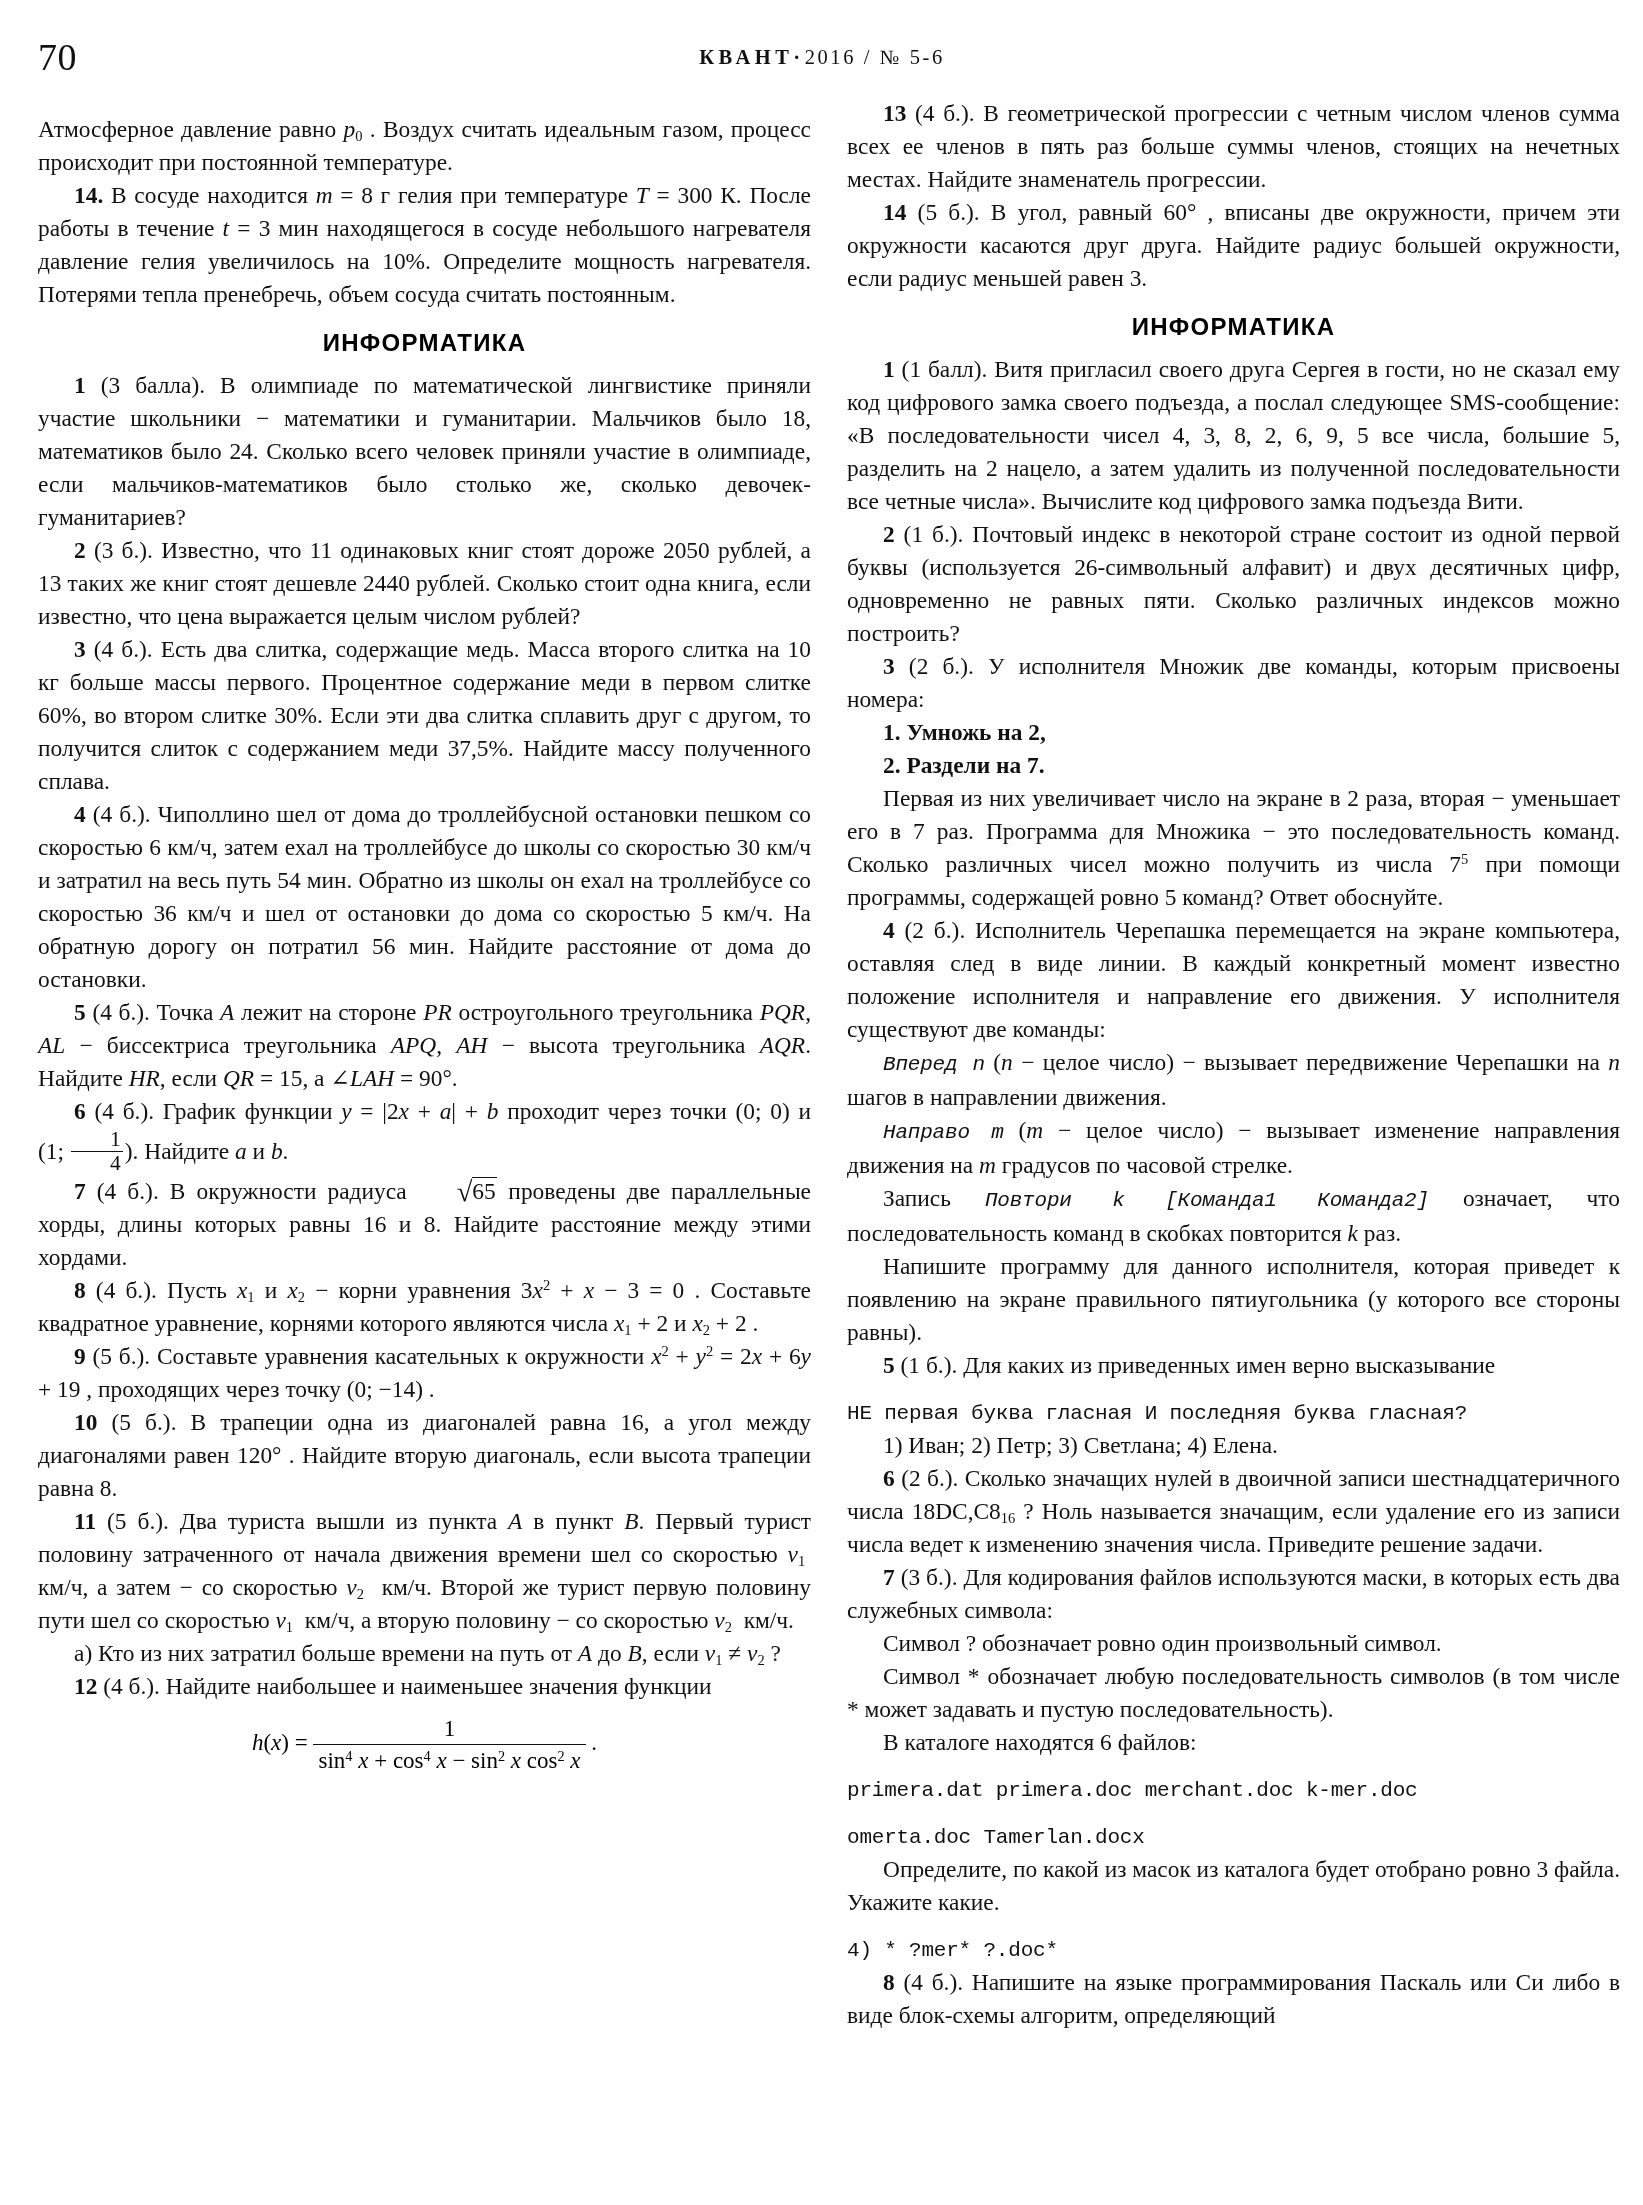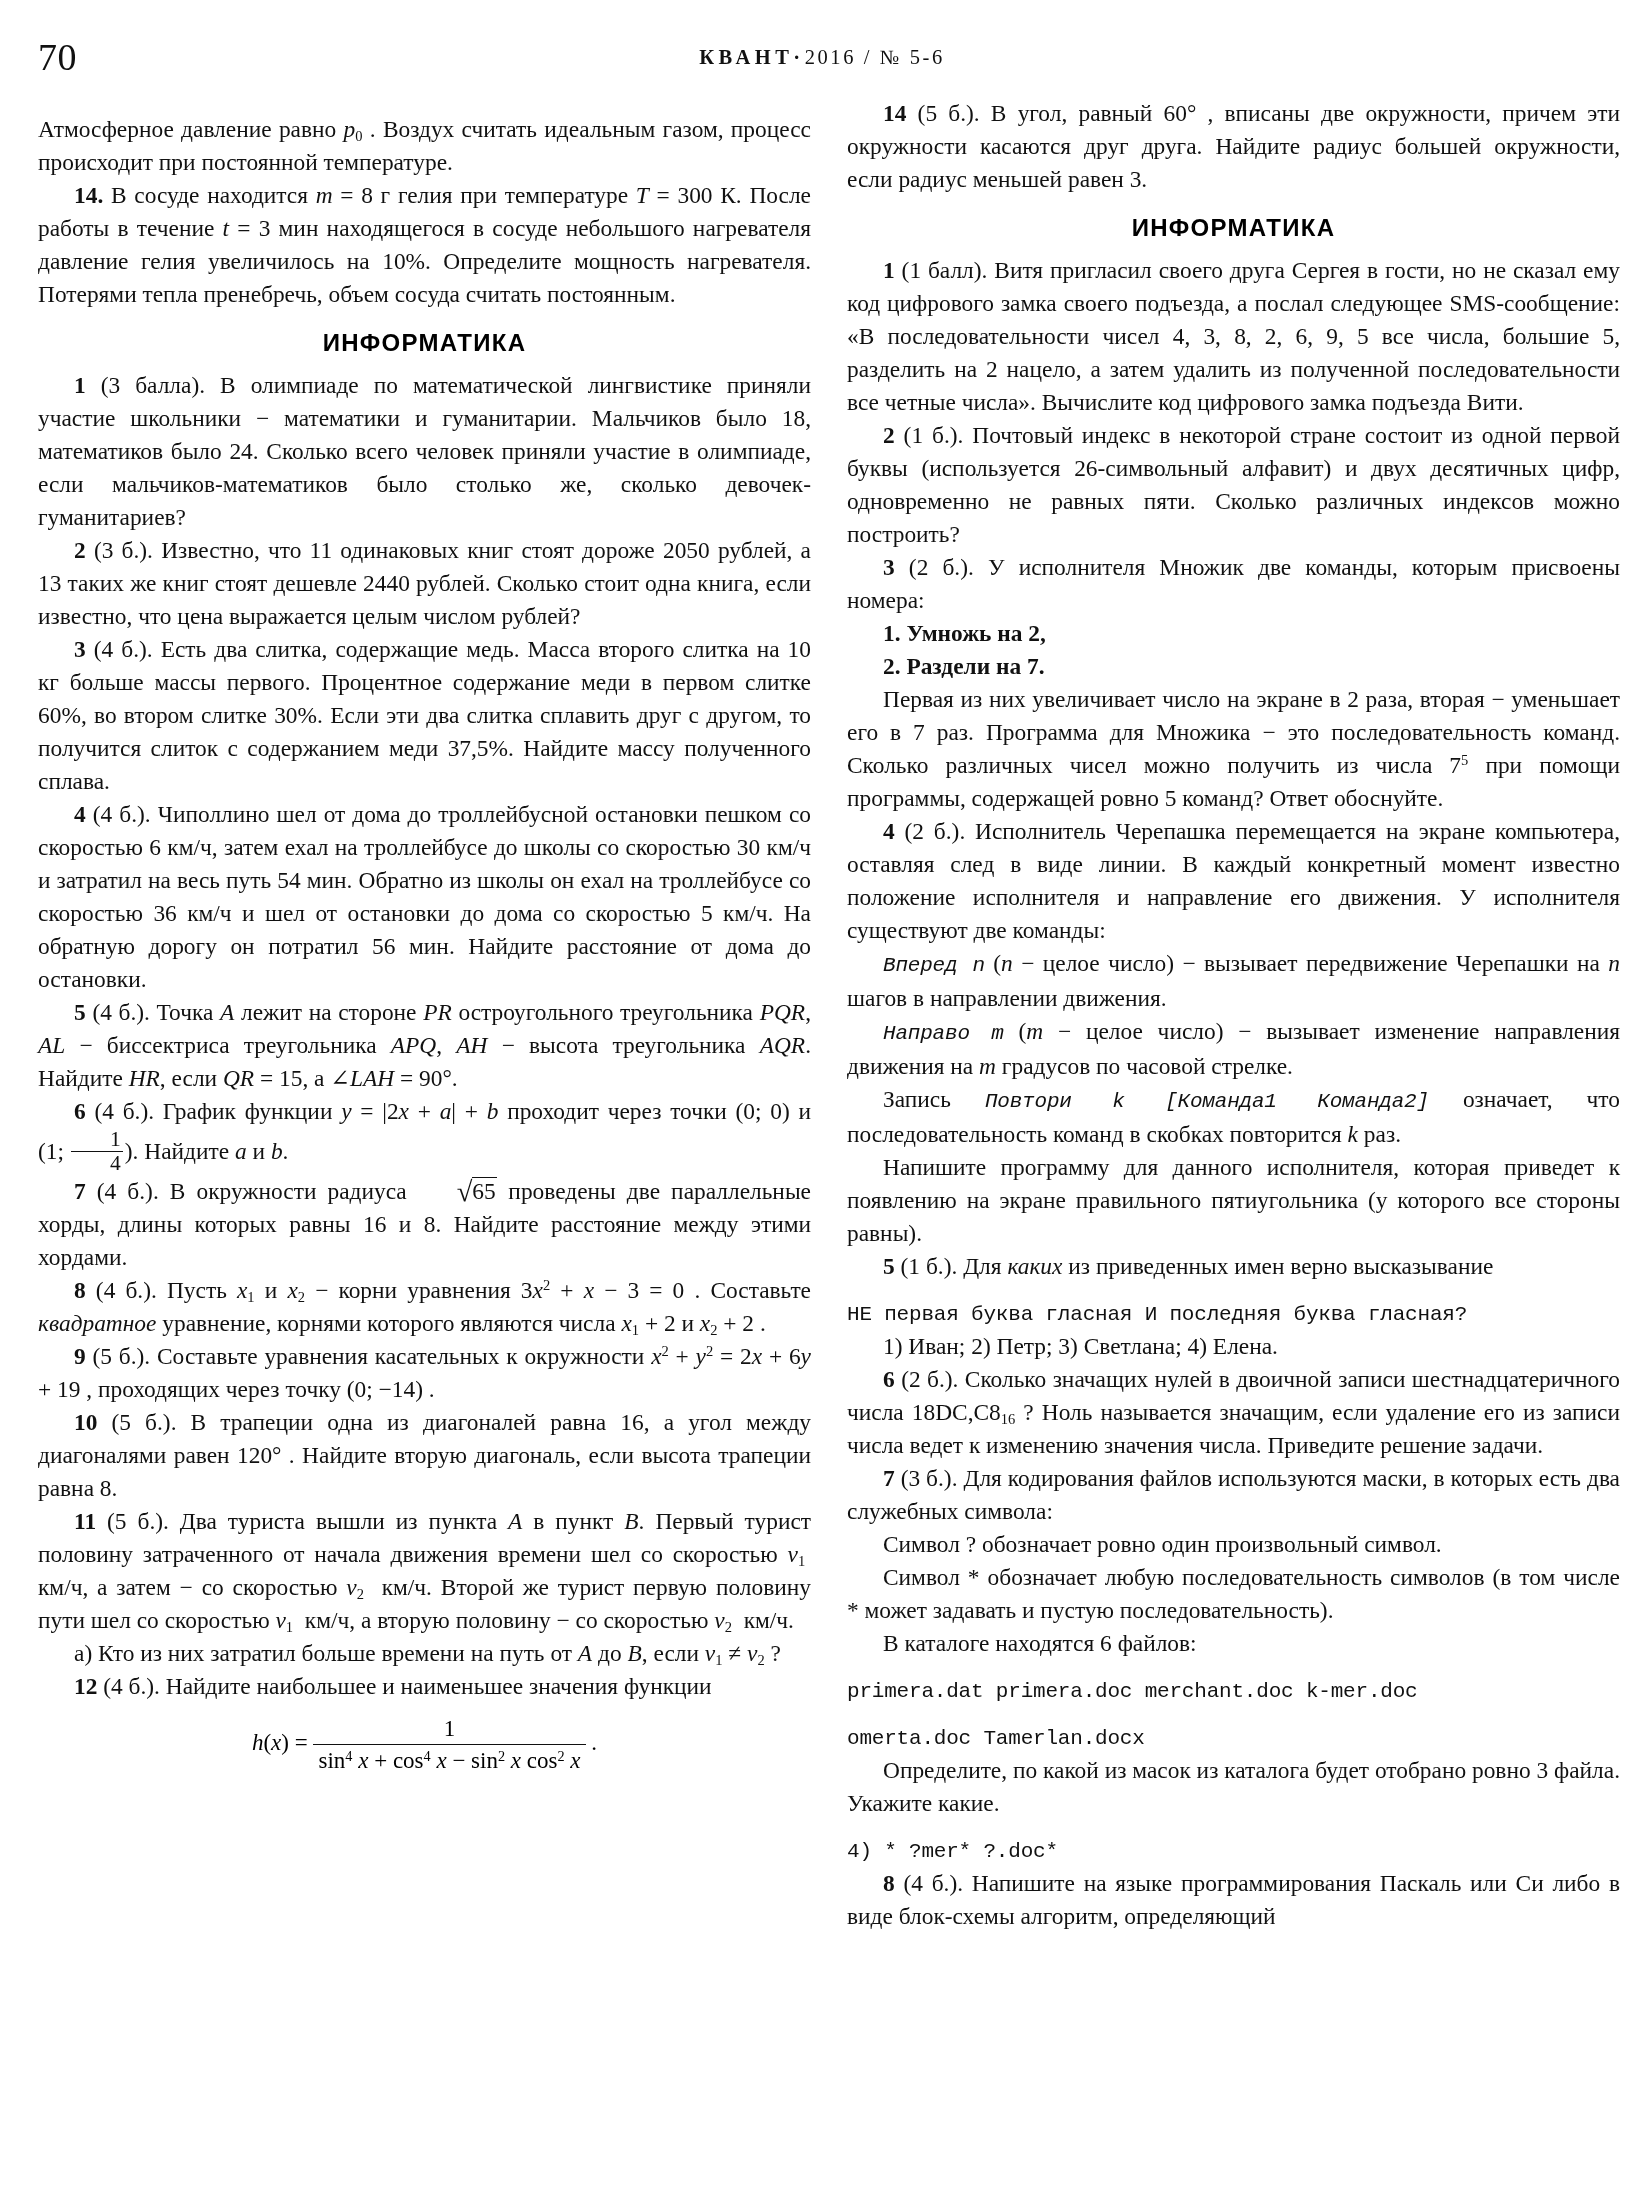--- a/index.html
+++ b/index.html
@@ -82,21 +82,21 @@
     line-height: 33px;
     text-align: justify;
     text-justify: inter-word;
     hyphens: manual;
     color: #111111;
   }
   p.ind { text-indent: 36px; }
   p.noind { text-indent: 0; margin-top: 16px; }
 
   .num { font-weight: bold; }
-  .it  { font-style: italic; }
+  .it  { }
   .mono {
     font-family: "Liberation Mono", "DejaVu Sans Mono", monospace;
     font-size: 21px;
     letter-spacing: -0.2px;
     font-style: italic;
   }
 
   
   .secthead {
     margin: 18px 0 11.5px 0;
@@ -212,20 +212,21 @@
       <p class="ind"><span class="num">12</span> <span>(4 б.).</span> Найдите наибольшее и наименьшее значения функции</p>
 
       <div class="display-formula">
         <span class="mi">h</span>(<span class="mi">x</span>)&nbsp;=&nbsp;<span class="bigfrac"><span class="nu">1</span><span class="de">sin<sup>4</sup> <span class="mi">x</span> + cos<sup>4</sup> <span class="mi">x</span> − sin<sup>2</sup> <span class="mi">x</span> cos<sup>2</sup> <span class="mi">x</span></span></span>&nbsp;.
       </div>
 
     </div>
 
     <div class="col col-right">
 
+      <p class="ind"><span class="num">13</span> <span>(4 б.).</span> В геометрической прогрессии с четным числом членов сумма всех ее членов в пять раз больше суммы членов, стоящих на нечетных местах. Найдите знаменатель прогрессии.</p>
 
       <p class="ind"><span class="num">14</span> <span>(5 б.).</span> В угол, равный 60° , вписаны две окружности, причем эти окружности касаются друг друга. Найдите радиус большей окружности, если радиус меньшей равен 3.</p>
 
       <div class="secthead">ИНФОРМАТИКА</div>
 
       <p class="ind"><span class="num">1</span> <span>(1 балл).</span> Витя пригласил своего друга Сергея в гости, но не сказал ему код цифрового замка своего подъезда, а послал следующее SMS-сообщение: «В последовательности чисел 4, 3, 8, 2, 6, 9, 5 все числа, большие 5, разделить на 2 нацело, а затем удалить из полученной последовательности все четные числа». Вычислите код цифрового замка подъезда Вити.</p>
 
       <p class="ind"><span class="num">2</span> <span>(1 б.).</span> Почтовый индекс в некоторой стране состоит из одной первой буквы (используется 26-символьный алфавит) и двух десятичных цифр, одновременно не равных пяти. Сколько различных индексов можно построить?</p>
 
       <p class="ind"><span class="num">3</span> <span>(2 б.).</span> У исполнителя Множик две команды, которым присвоены номера:</p>

